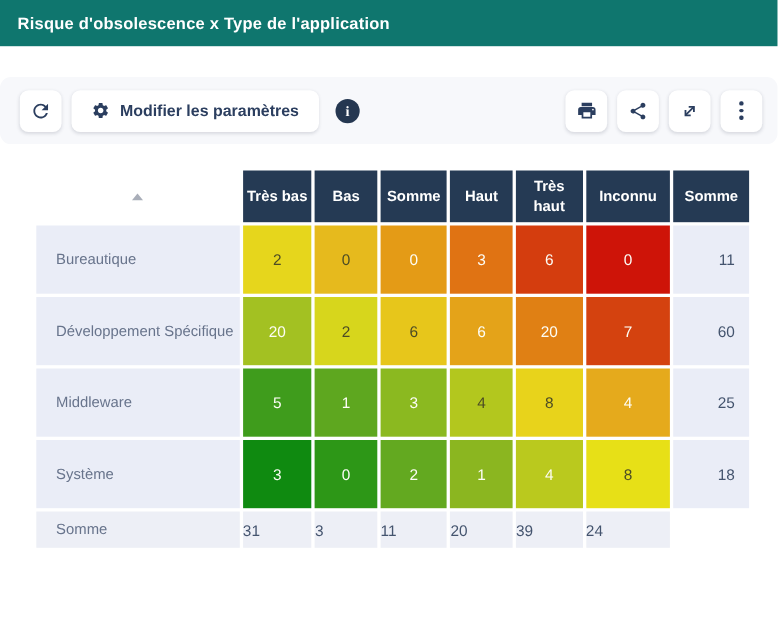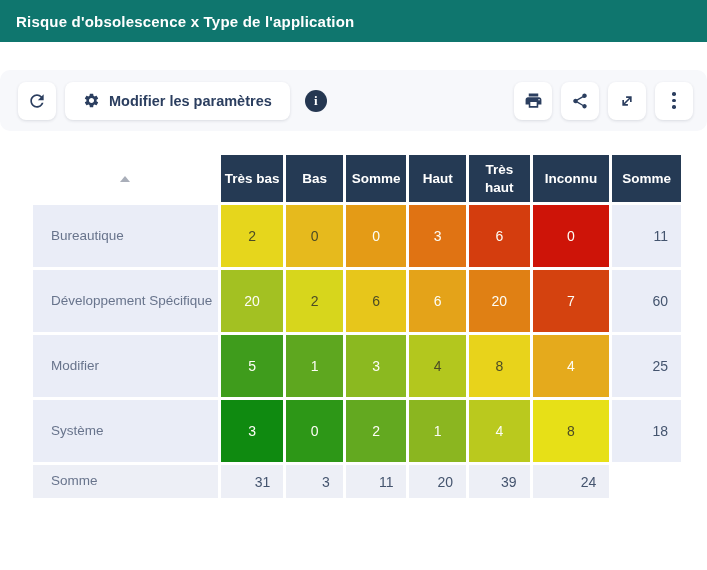--- a/index.html
+++ b/index.html
@@ -26,21 +26,21 @@
   th.corner { background:transparent; height:47px; vertical-align:middle; cursor:pointer; }
   .sort-tri { width:0; height:0; border-left:5px solid transparent; border-right:5px solid transparent; border-bottom:6px solid #a9aeb9; margin:0 auto; }
   th.colhead { background:#253a54; color:#ffffff; font-size:13.5px; font-weight:bold; height:47px; vertical-align:middle; text-align:center; line-height:1.3; padding:2px; cursor:pointer; }
   td.rowlabel { background:#eaedf7; color:#68748c; font-size:13.5px; text-align:left; padding-left:18px; line-height:1.35; }
   td.val { text-align:center; font-size:14px; height:62px; vertical-align:middle; }
   td.val.dark  { color:#4c4c25; }
   td.val.light { color:#fdfdf6; }
   td.sumcol { background:#eaedf7; color:#44546e; font-size:14px; text-align:right; padding-right:13px; vertical-align:middle; }
   tr.footer td { height:33px; background:#edeff6; }
   tr.footer td.rowlabel { font-size:13.5px; }
-  tr.footer td.fval { color:#44546e; font-size:14px; text-align:right; padding-right:13px; vertical-align:middle; }
+  tr.footer td.fval { color:#44546e; font-size:14px; text-align:left; padding-right:13px; vertical-align:middle; }
   tr.footer td.blank { background:transparent; }
 </style>
 </head>
 <body>
 
 <div class="titlebar">
   <span class="title">Risque d'obsolescence x Type de l'application</span>
 </div>
 
 <div class="panel">
@@ -136,21 +136,21 @@
         <td class="rowlabel">Développement Spécifique</td>
         <td class="val light" style="background: rgb(163, 193, 34);">20</td>
         <td class="val dark" style="background: rgb(215, 214, 28);">2</td>
         <td class="val dark" style="background: rgb(231, 198, 27);">6</td>
         <td class="val light" style="background: rgb(228, 163, 25);">6</td>
         <td class="val light" style="background: rgb(224, 128, 20); margin-left: 28px;">20</td>
         <td class="val light" style="background: rgb(212, 66, 15);">7</td>
         <td class="sumcol">60</td>
       </tr>
       <tr>
-        <td class="rowlabel">Modifier</td>
+        <td class="rowlabel">Middleware</td>
         <td class="val light" style="background: rgb(63, 156, 28);">5</td>
         <td class="val light" style="background: rgb(94, 167, 31);">1</td>
         <td class="val light" style="background: rgb(139, 185, 32);">3</td>
         <td class="val dark" style="background: rgb(179, 199, 30);">4</td>
         <td class="val dark" style="background: rgb(232, 211, 27);">8</td>
         <td class="val light" style="background: rgb(229, 170, 28);">4</td>
         <td class="sumcol">25</td>
       </tr>
       <tr>
         <td class="rowlabel">Système</td>

